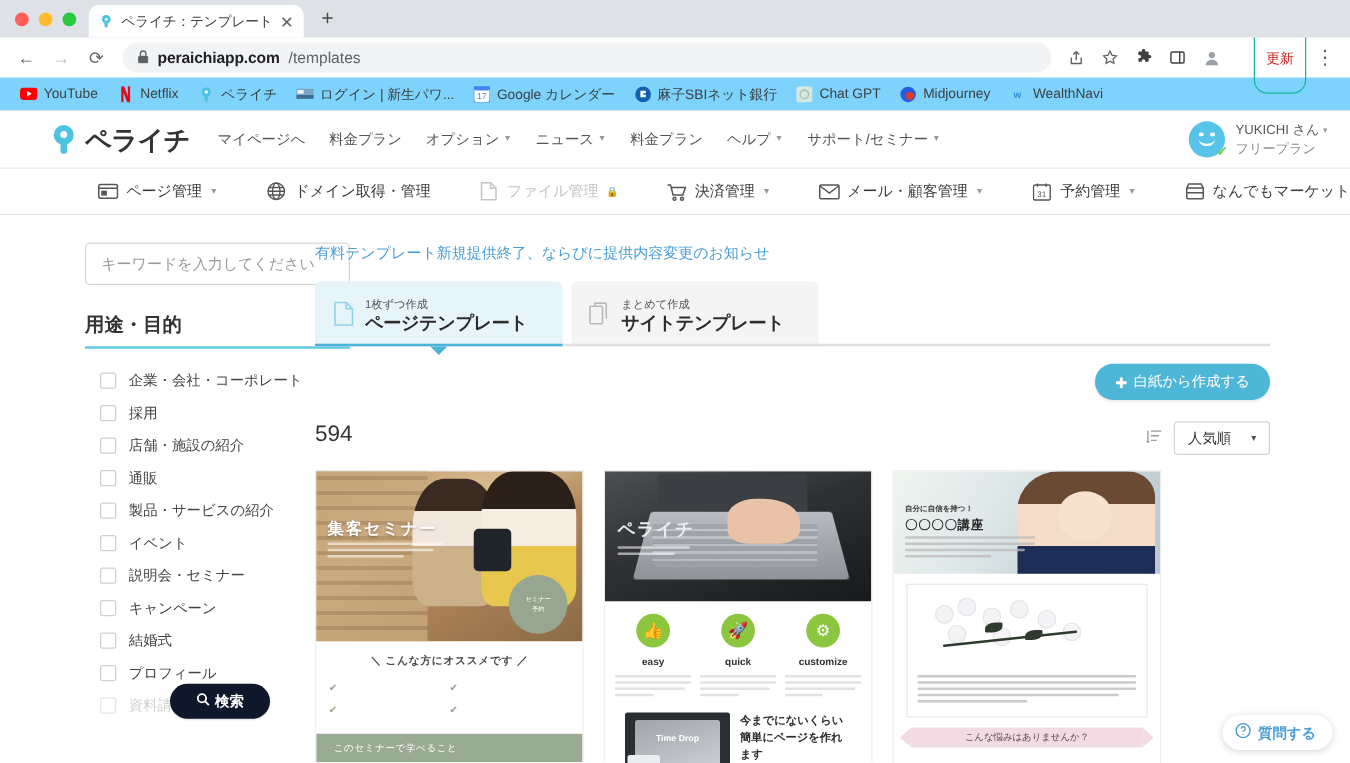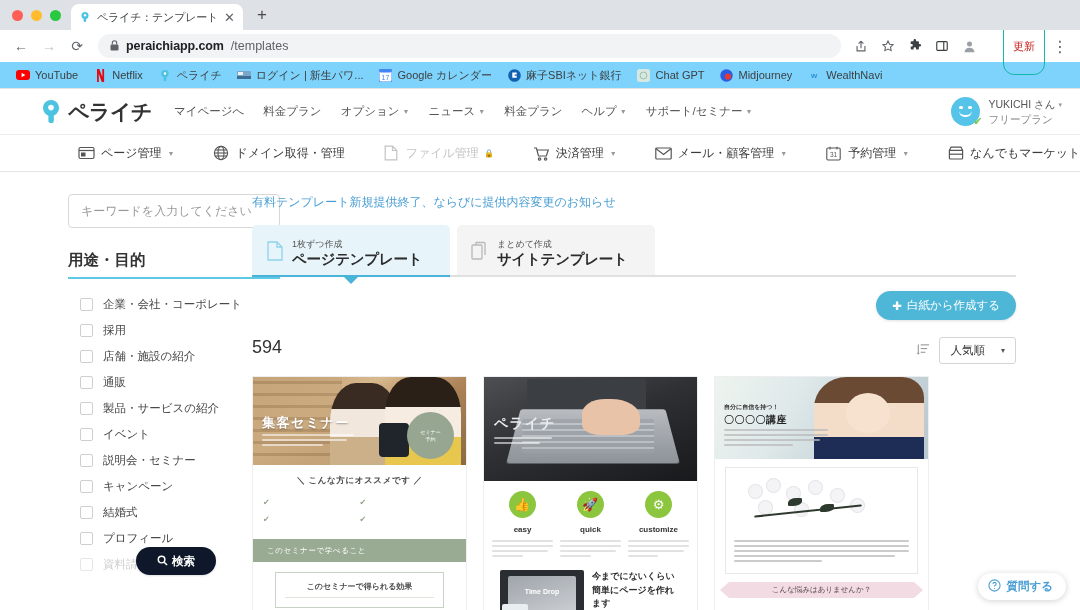--- a/index.html
+++ b/index.html
@@ -199,21 +199,21 @@
     display: flex; align-items: center; gap: 16px; cursor: pointer;
   }
 
   .cards { display: flex; gap: 16px; margin-top: 12px; }
   .card {
     width: 215px; height: 254px; background: #fff; overflow: hidden;
     border: 1px solid #eee; cursor: pointer; position: relative;
   }
 
   
-  .c1-hero { height: 88px; position: relative; overflow: hidden;
+  .c1-hero { height: 136px; position: relative; overflow: hidden;
     background: linear-gradient(150deg,#b98f63 0%,#d8b98e 35%,#ad8358 60%,#8a6a45 100%); }
   .c1-hero .shelf { position:absolute; left:0; top:0; width:42%; height:100%;
     background: repeating-linear-gradient(0deg,#c9a87e 0 9px,#b08f66 9px 12px); opacity:.85; }
   .c1-hero .person-a { position:absolute; left:36%; top:6px; width:68px; height:102px; border-radius:38% 38% 20% 20%;
     background: linear-gradient(180deg,#3a2b22 0 26px,#f2e7dc 26px 54px,#cbb08a 54px 100%); }
   .c1-hero .person-b { position:absolute; left:62%; top:0px; width:76px; height:108px; border-radius:34% 34% 14% 14%;
     background: linear-gradient(180deg,#2b2018 0 30px,#f6ece1 30px 60px,#e8c74e 60px 100%); }
   .c1-hero .bag { position:absolute; left:59%; top:46px; width:30px; height:34px; background:#20242b; border-radius:4px; }
   .c1-title { position:absolute; left:9px; top:37px; font-size:13px; font-weight:700; color:#fff;
     letter-spacing:1.5px; text-shadow: 0 1px 2px rgba(0,0,0,.35); }

